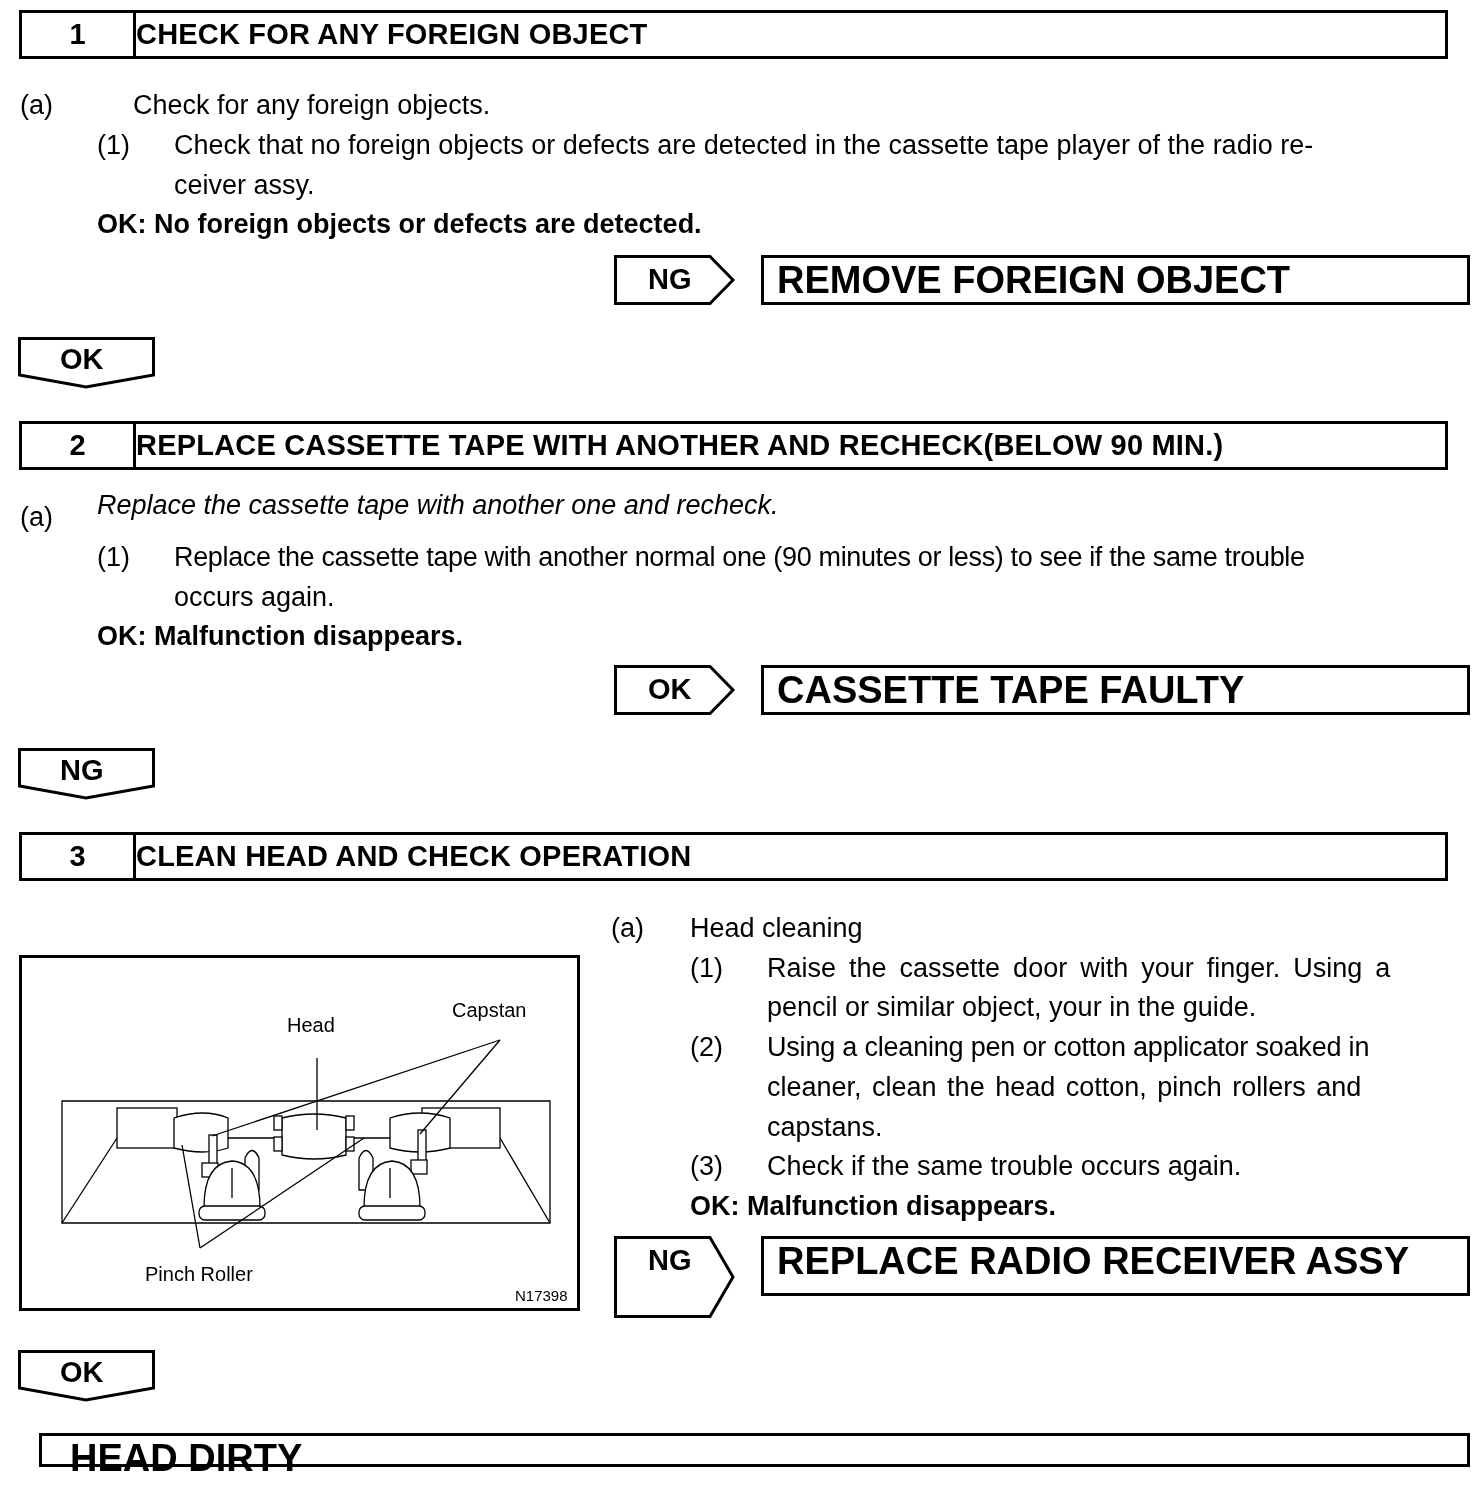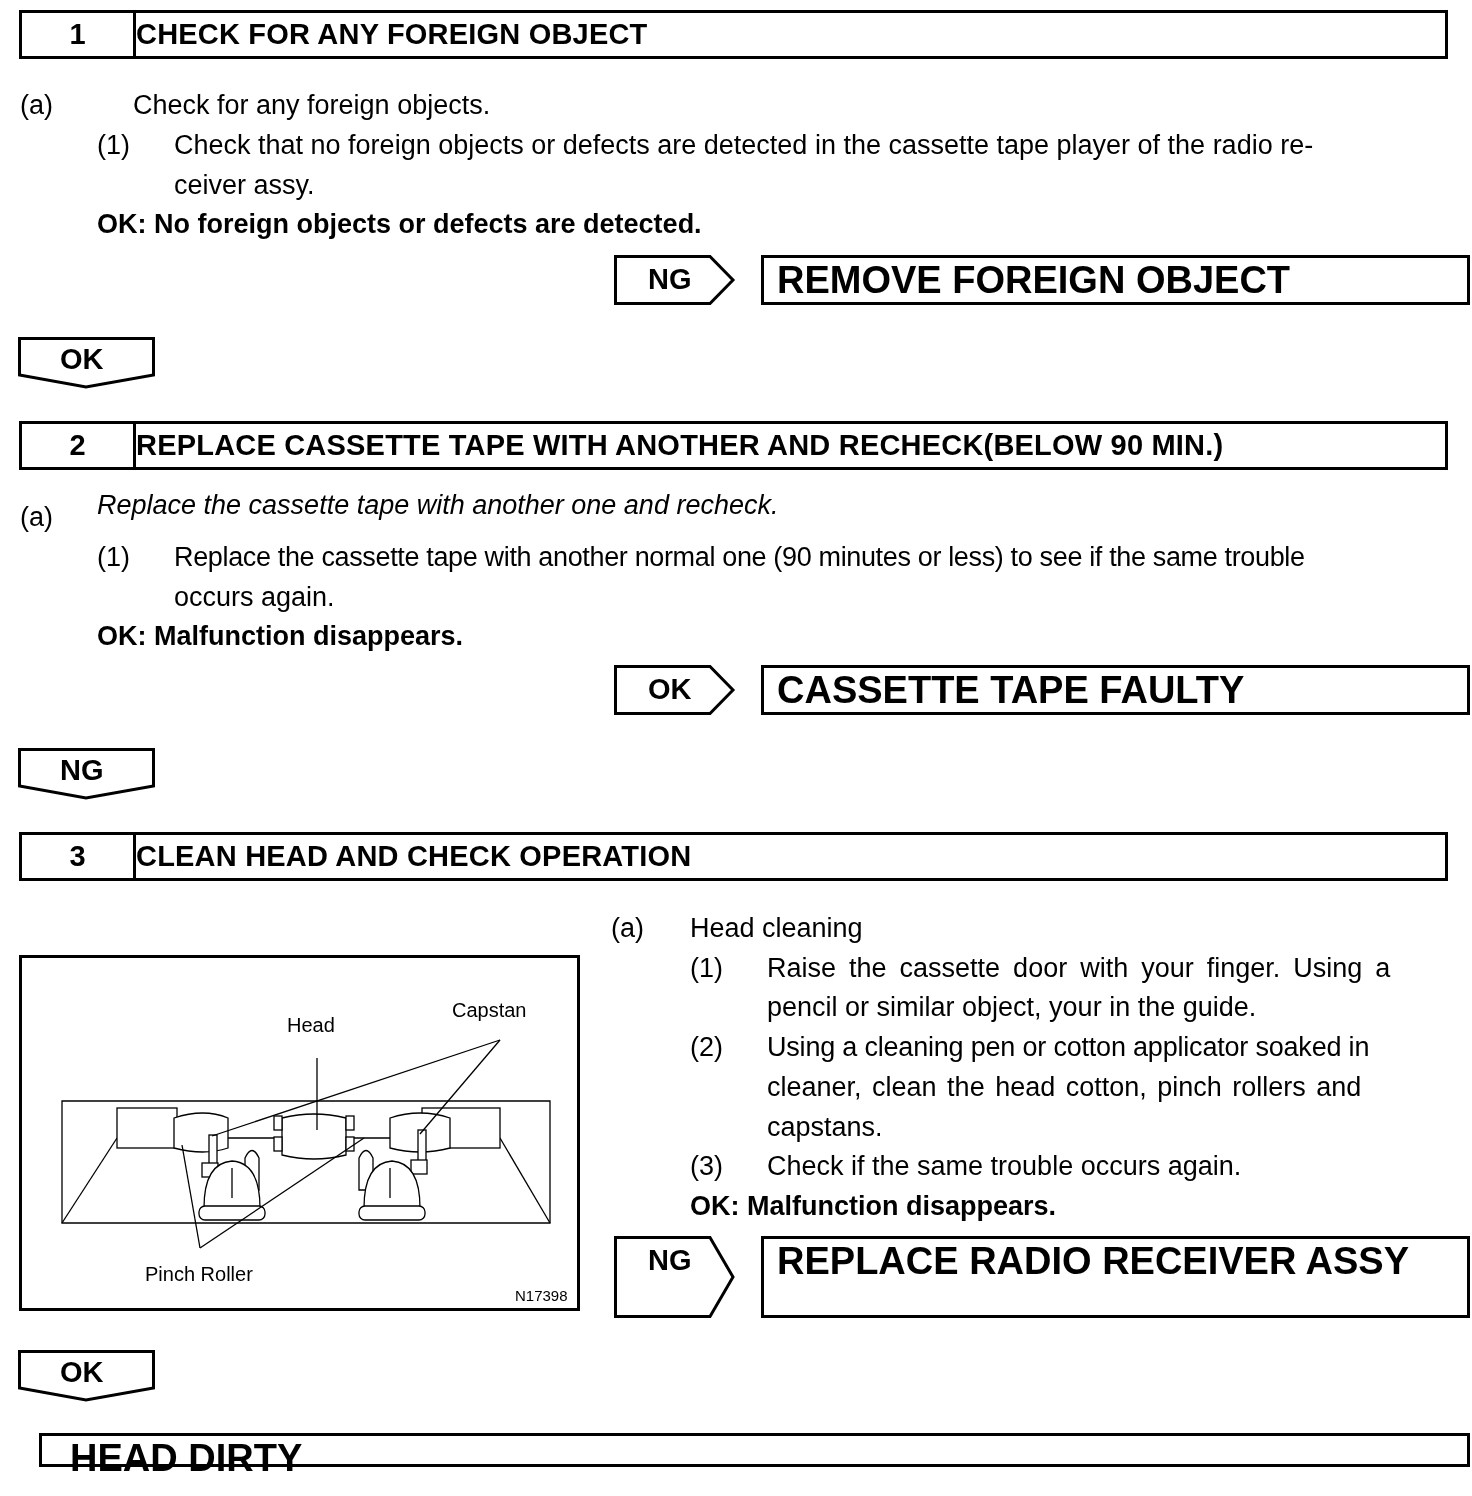--- a/index.html
+++ b/index.html
@@ -152,21 +152,21 @@
 <div class="txt" style="left:767px;top:1146px;">Check if the same trouble occurs again.</div>
 
 <div class="txt bold" style="left:690px;top:1186px;">OK: Malfunction disappears.</div>
 
 <div class="tag" style="left:614px;top:1236px;width:124px;height:82px;">
   <svg width="124" height="82">
       <polygon points="1.5,1.5 96,1.5 119,41 96,80.5 1.5,80.5" fill="#fff" stroke="#000" stroke-width="3"></polygon>
     </svg>
   <span class="lbl" style="left:34px;top:8px;">NG</span>
 </div>
-<div class="result-box" style="left:741px;top:1236px;width:709px;height:82px;line-height:44px;">REPLACE RADIO RECEIVER ASSY</div>
+<div class="result-box" style="left:741px;top:1236px;width:709px;height:60px;line-height:44px;">REPLACE RADIO RECEIVER ASSY</div>
 
 <div class="tag" style="left:18px;top:1350px;width:138px;height:52px;">
   <svg width="138" height="52">
       <polygon points="1.5,1.5 135.5,1.5 135.5,38 68,50 1.5,38" fill="#fff" stroke="#000" stroke-width="3"></polygon>
     </svg>
   <span class="lbl" style="left:42px;top:6px;">OK</span>
 </div>
 
 <div class="result-box" style="left:19px;top:1433px;width:1431px;height:34px;line-height:44px;padding-left:28px;">HEAD DIRTY</div>
 

